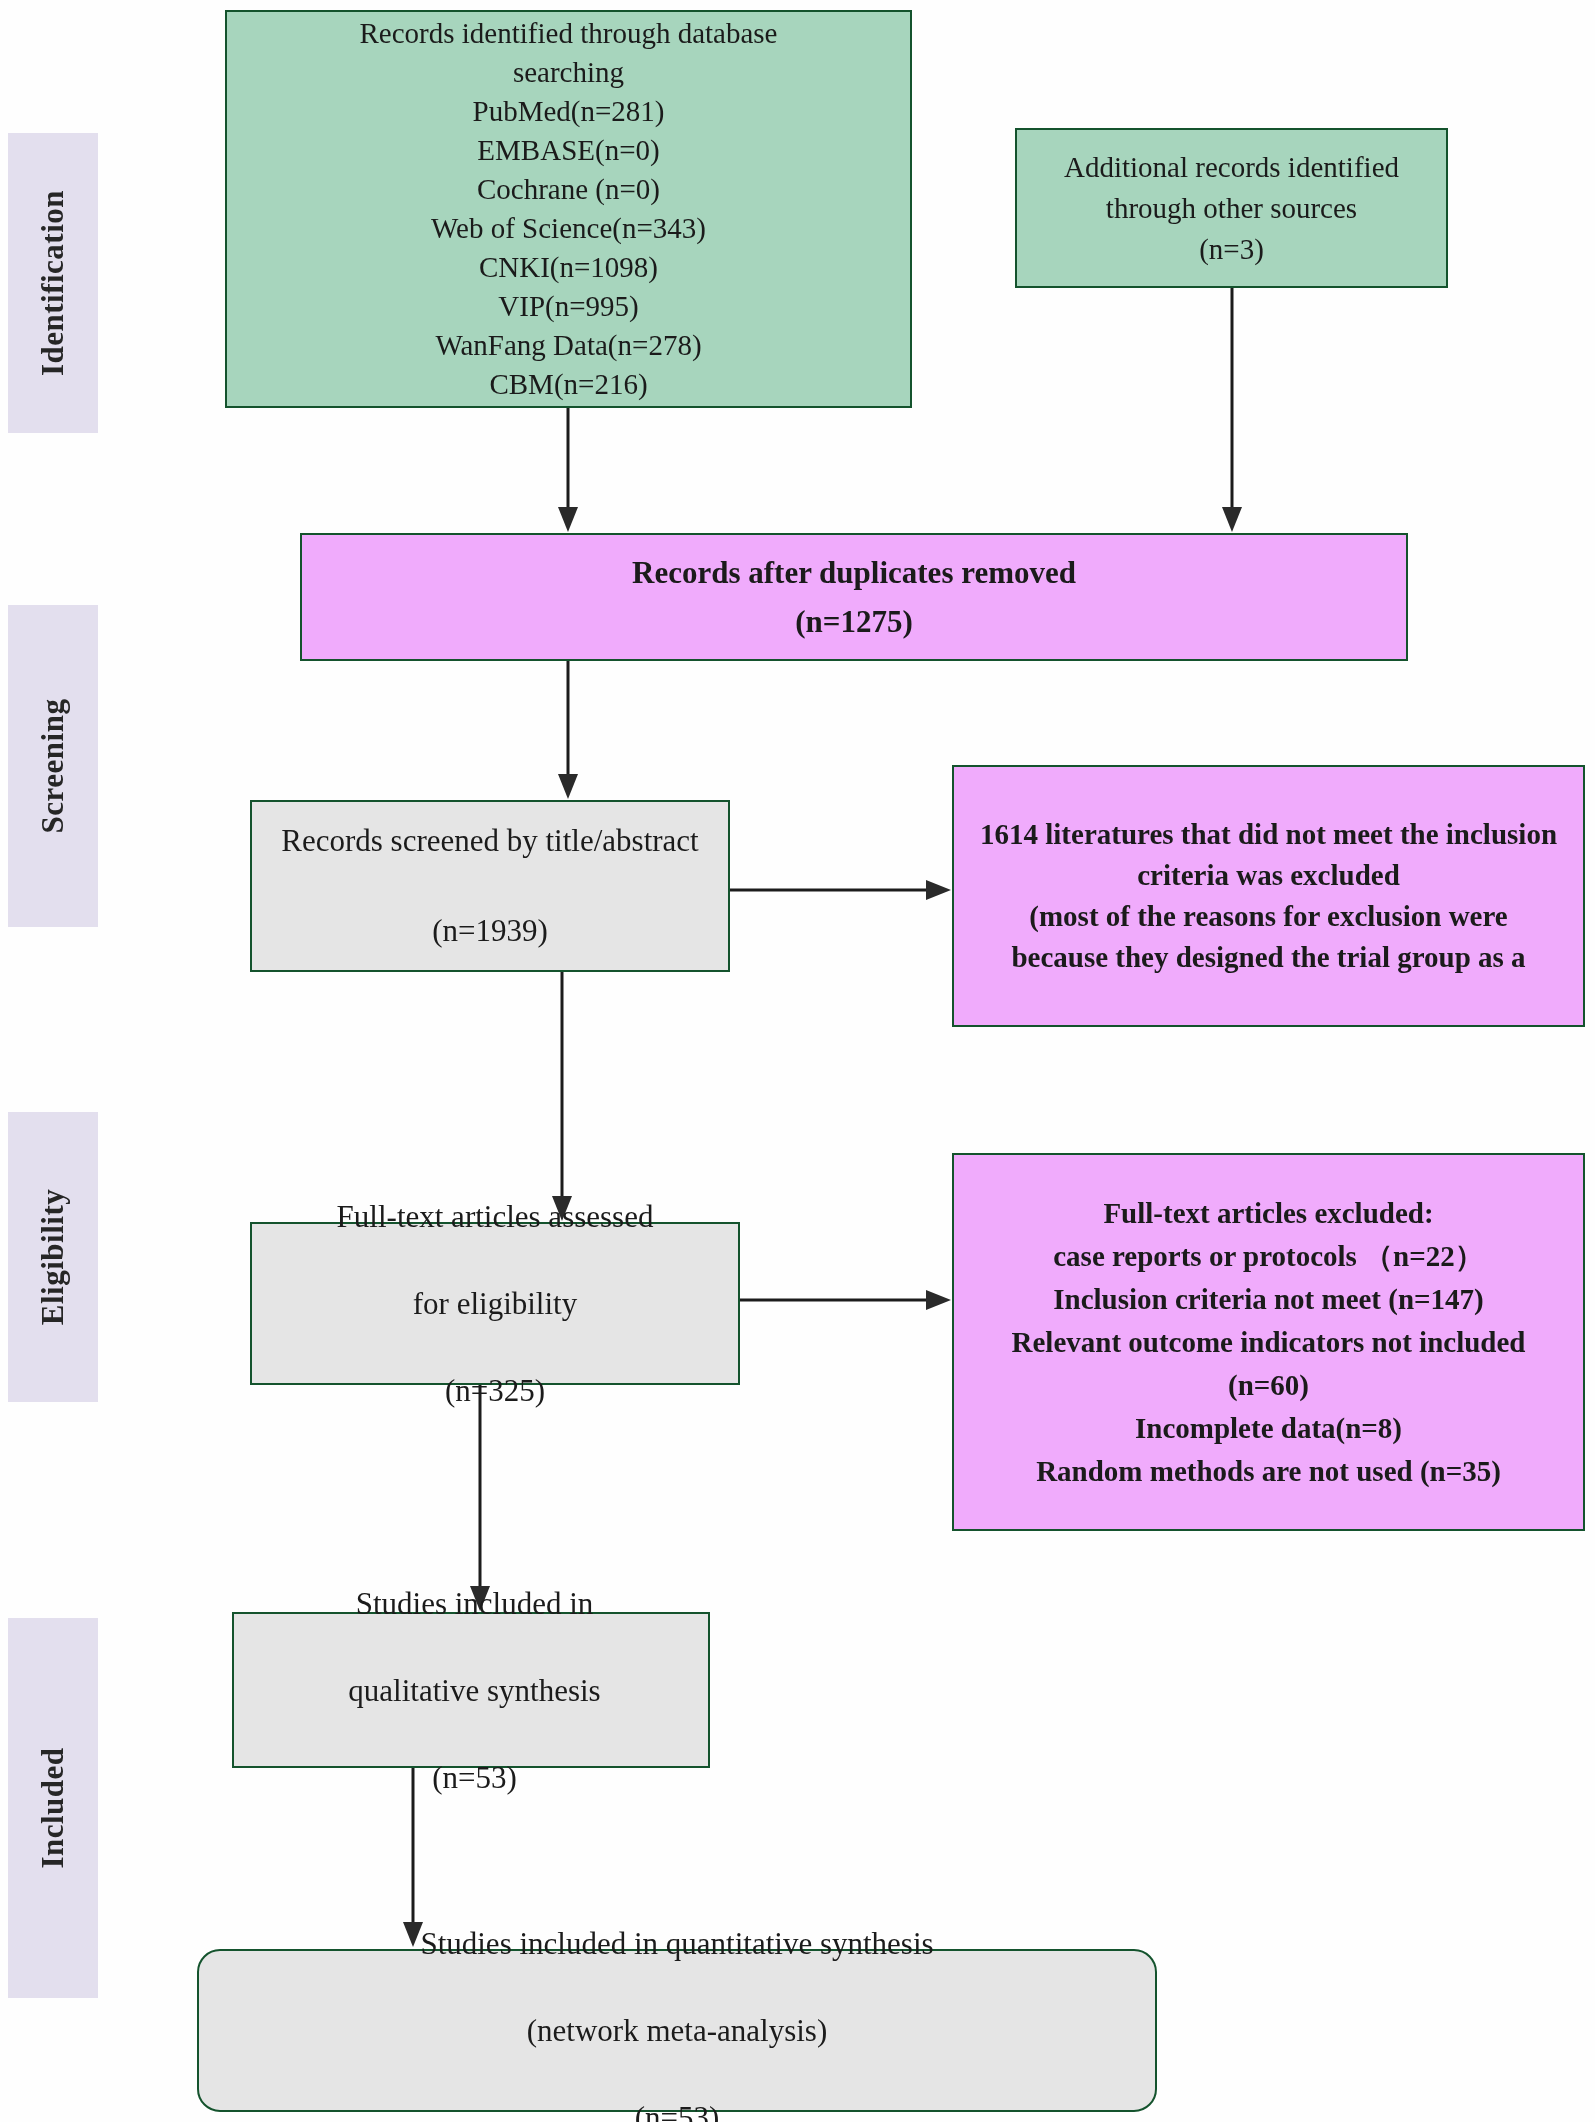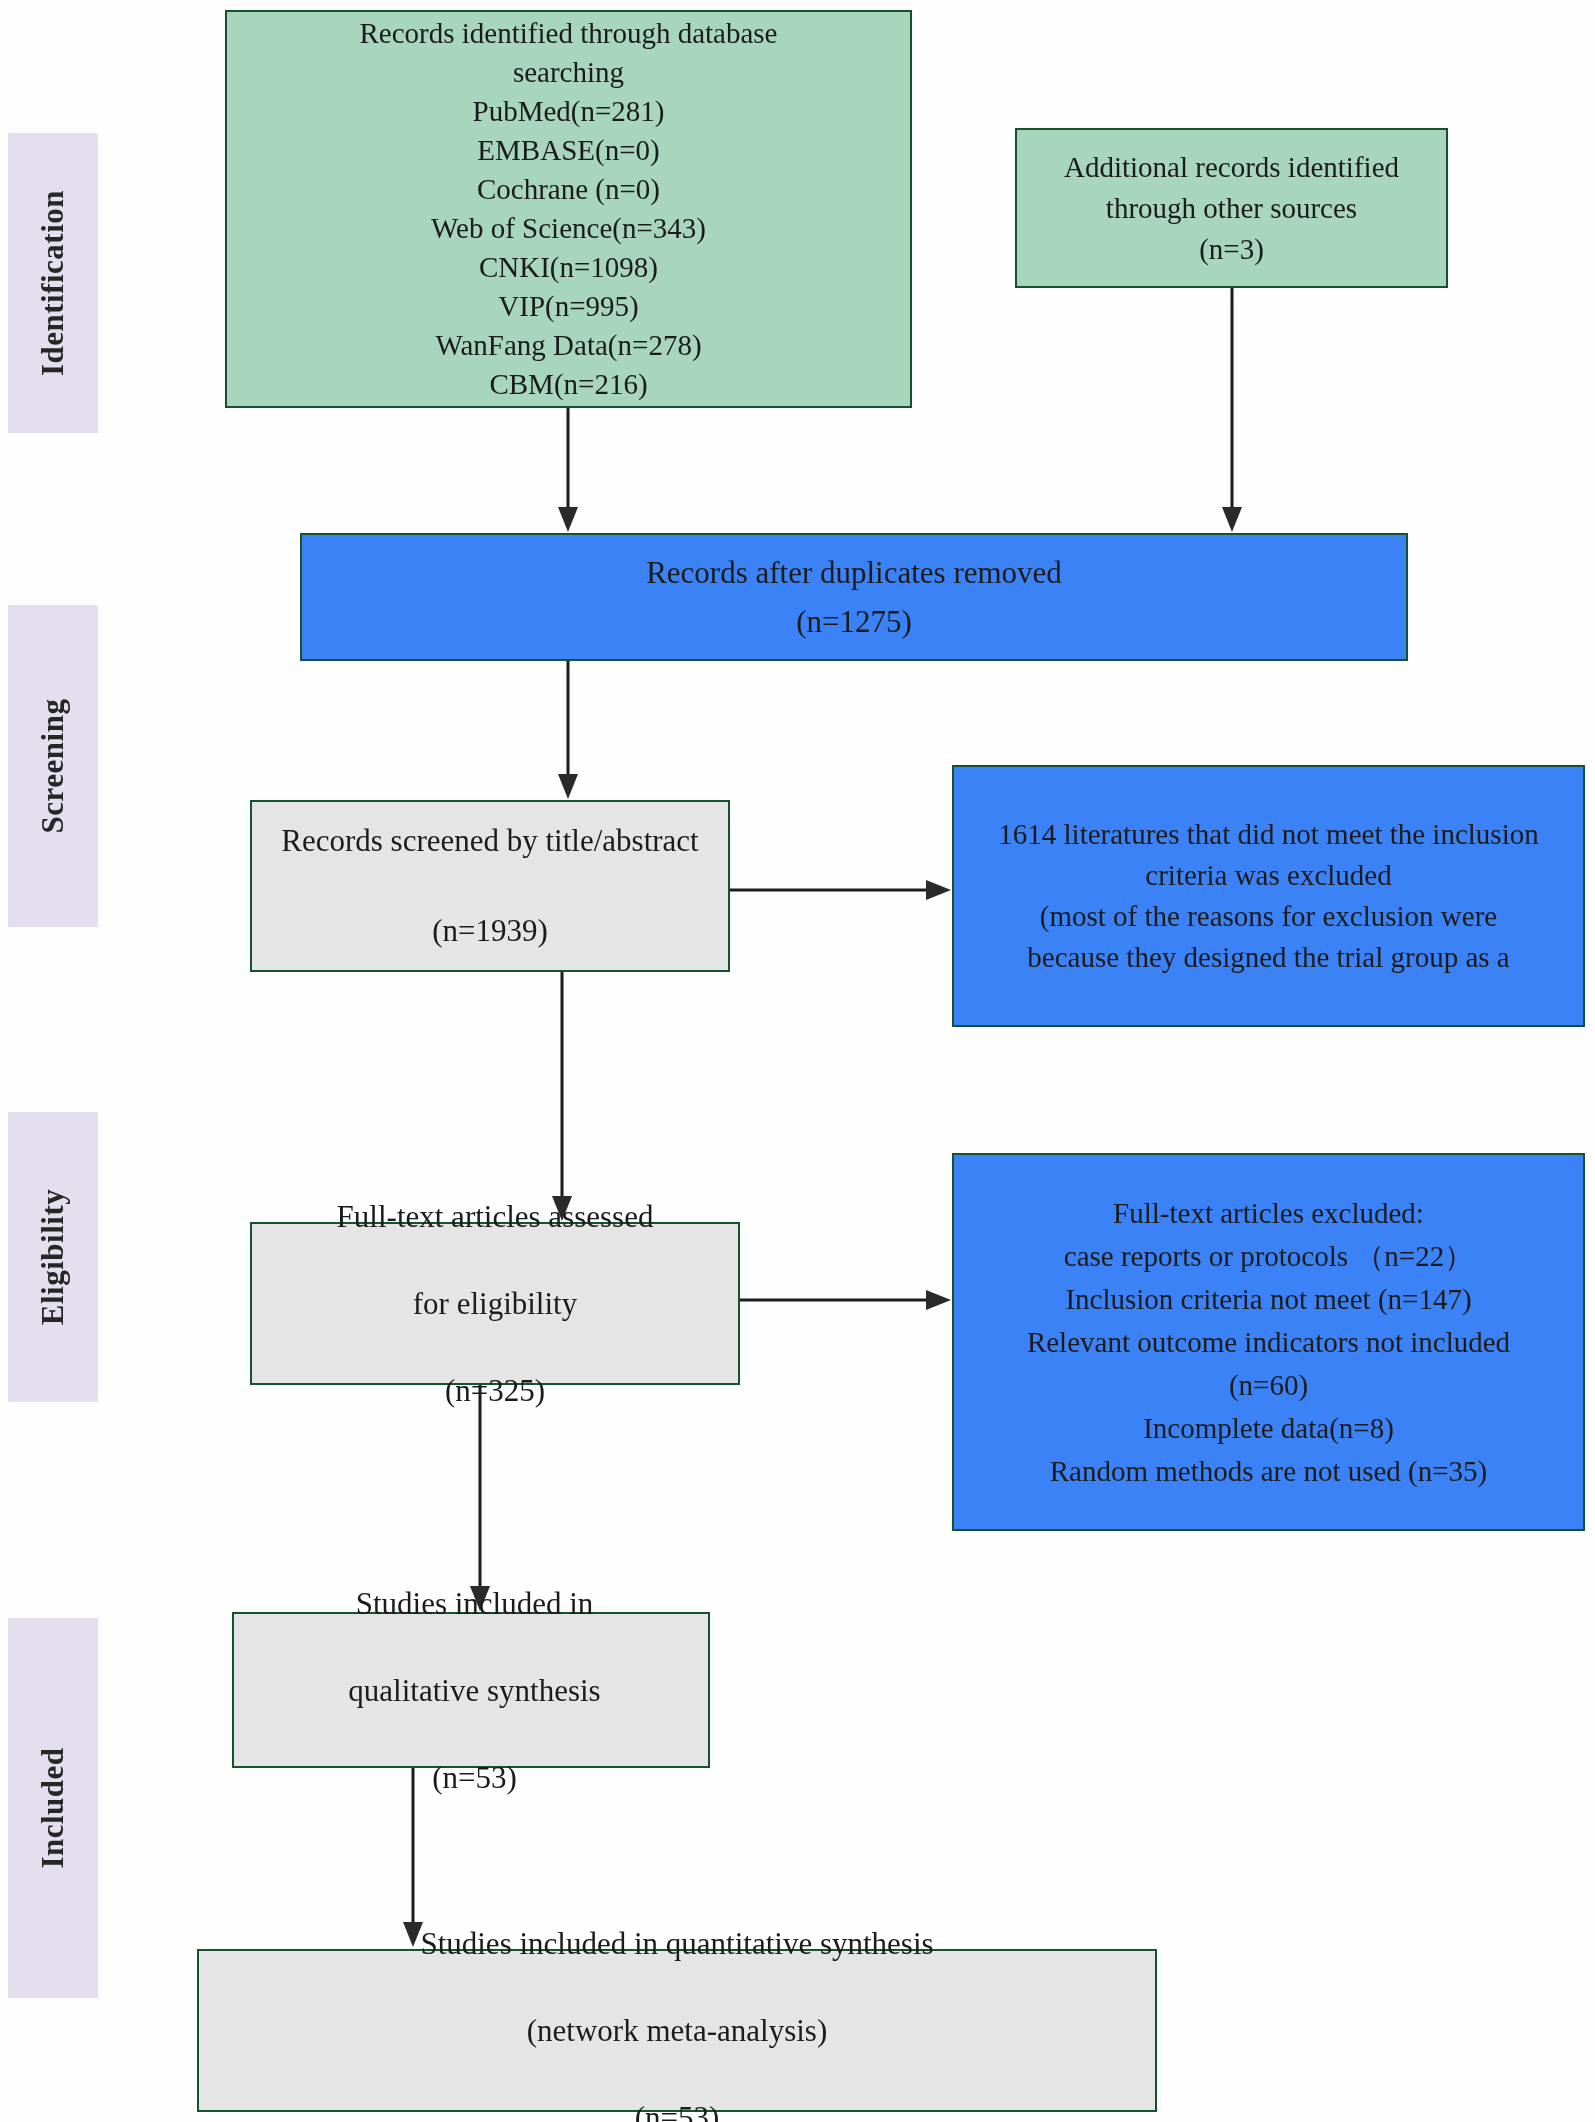--- a/index.html
+++ b/index.html
@@ -14,40 +14,40 @@
   .arrows{position:absolute;left:0;top:0;z-index:0;}
   .arrows line{stroke:#1c1c1c;stroke-width:3;}
   .arrows polygon{fill:#2a2a2a;}
   .box{
     position:absolute;z-index:1;box-sizing:border-box;
     border:2px solid #14532d;
     display:flex;flex-direction:column;justify-content:center;align-items:center;
     text-align:center;
   }
   .green{background:#a7d5bd;}
-  .cyan{background:#3b82f6;}
+  .cyan{background:#f0abfc;font-weight:bold;}
   .blue{background:#e5e5e5;gap:40px;}
   .stage{
     position:absolute;z-index:1;background:#e3dfee;
     display:flex;align-items:center;justify-content:center;
   }
   .stage span{
     transform:rotate(-90deg);white-space:nowrap;
     font-weight:bold;font-size:31px;color:#262626;letter-spacing:.5px;
   }
   .line{width:100%;}
   .box-db{font-size:29px;line-height:39px;}
   .box-other{font-size:29px;line-height:41px;}
   .box-dup{font-size:31px;line-height:49px;}
   .box-screened{font-size:31px;line-height:50px;}
   .box-excl1{font-size:29px;line-height:41px;justify-content:center;}
   .box-fulltext{font-size:31px;line-height:47px;}
   .box-excl2{font-size:29px;line-height:43px;}
   .box-qual{font-size:31px;line-height:47px;}
-  .box-quant{font-size:31px;line-height:47px;}
+  .box-quant{font-size:31px;line-height:47px;border-radius:23px;}
 </style>
 </head>
 <body>
 
 <div id="canvas">
 
   <svg class="arrows" width="1595" height="2122" viewBox="0 0 1595 2122">
 
     <line x1="568" y1="406" x2="568" y2="509"></line>
     <polygon points="558,507 578,507 568,532"></polygon>

